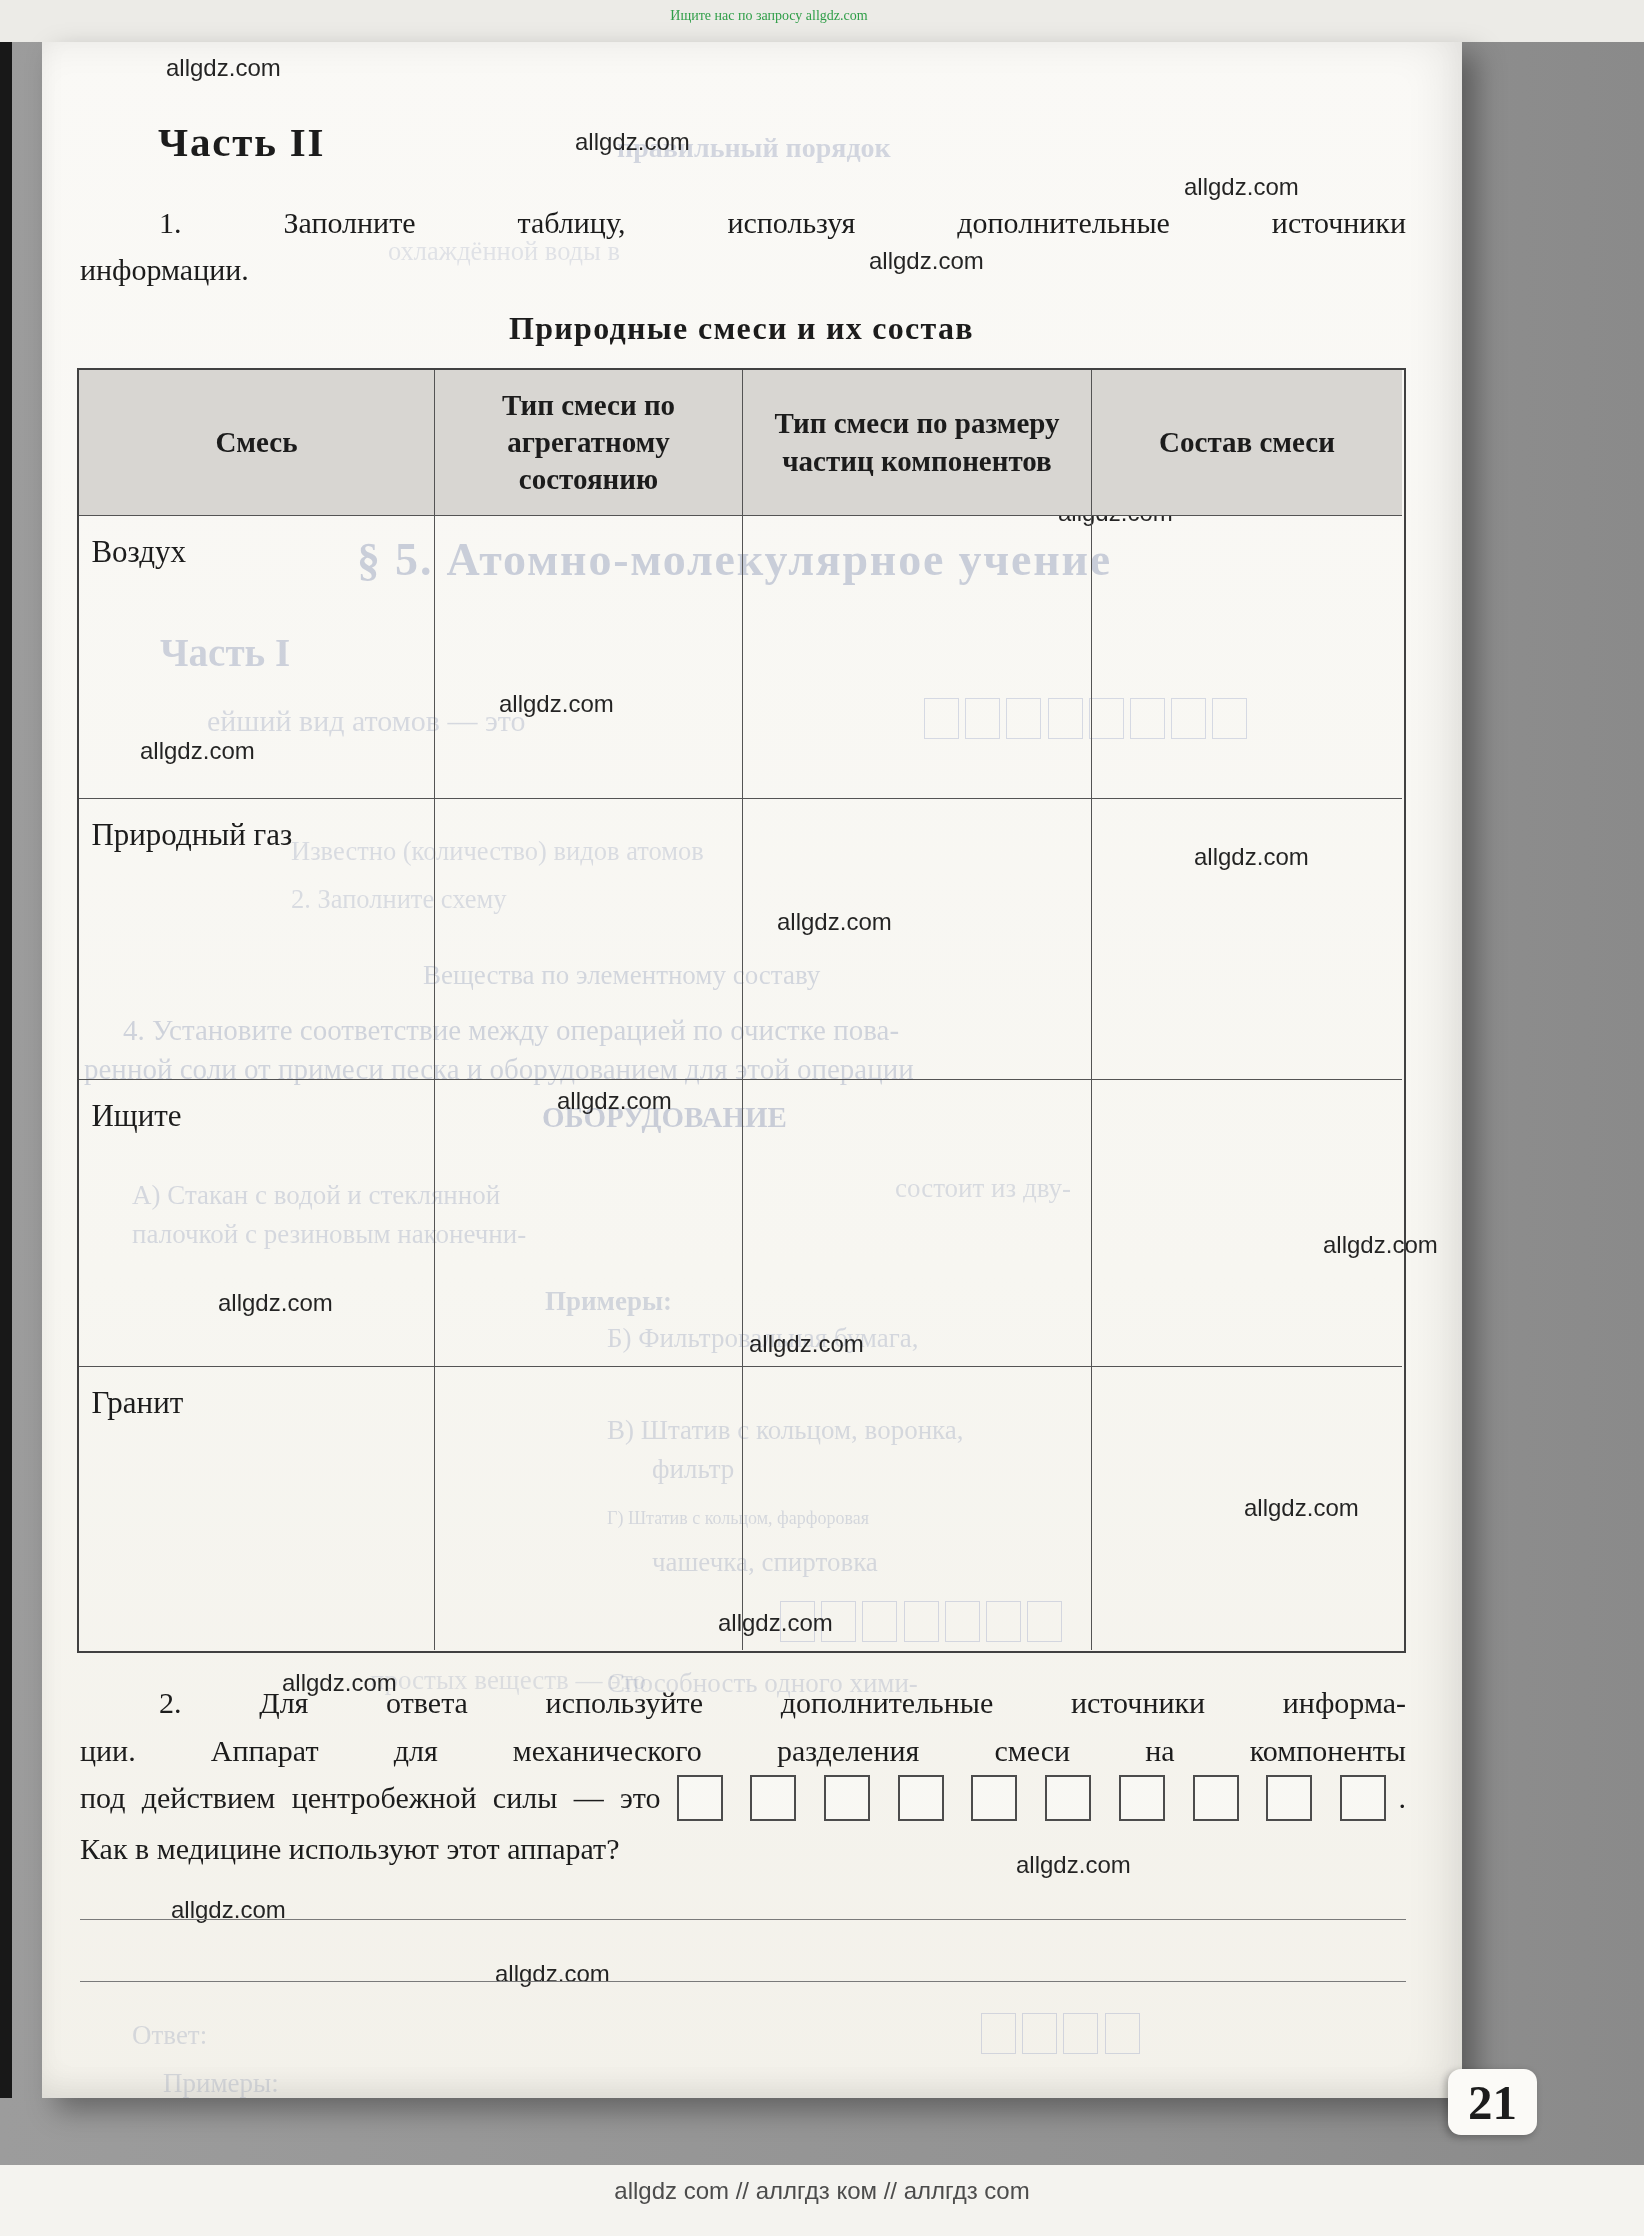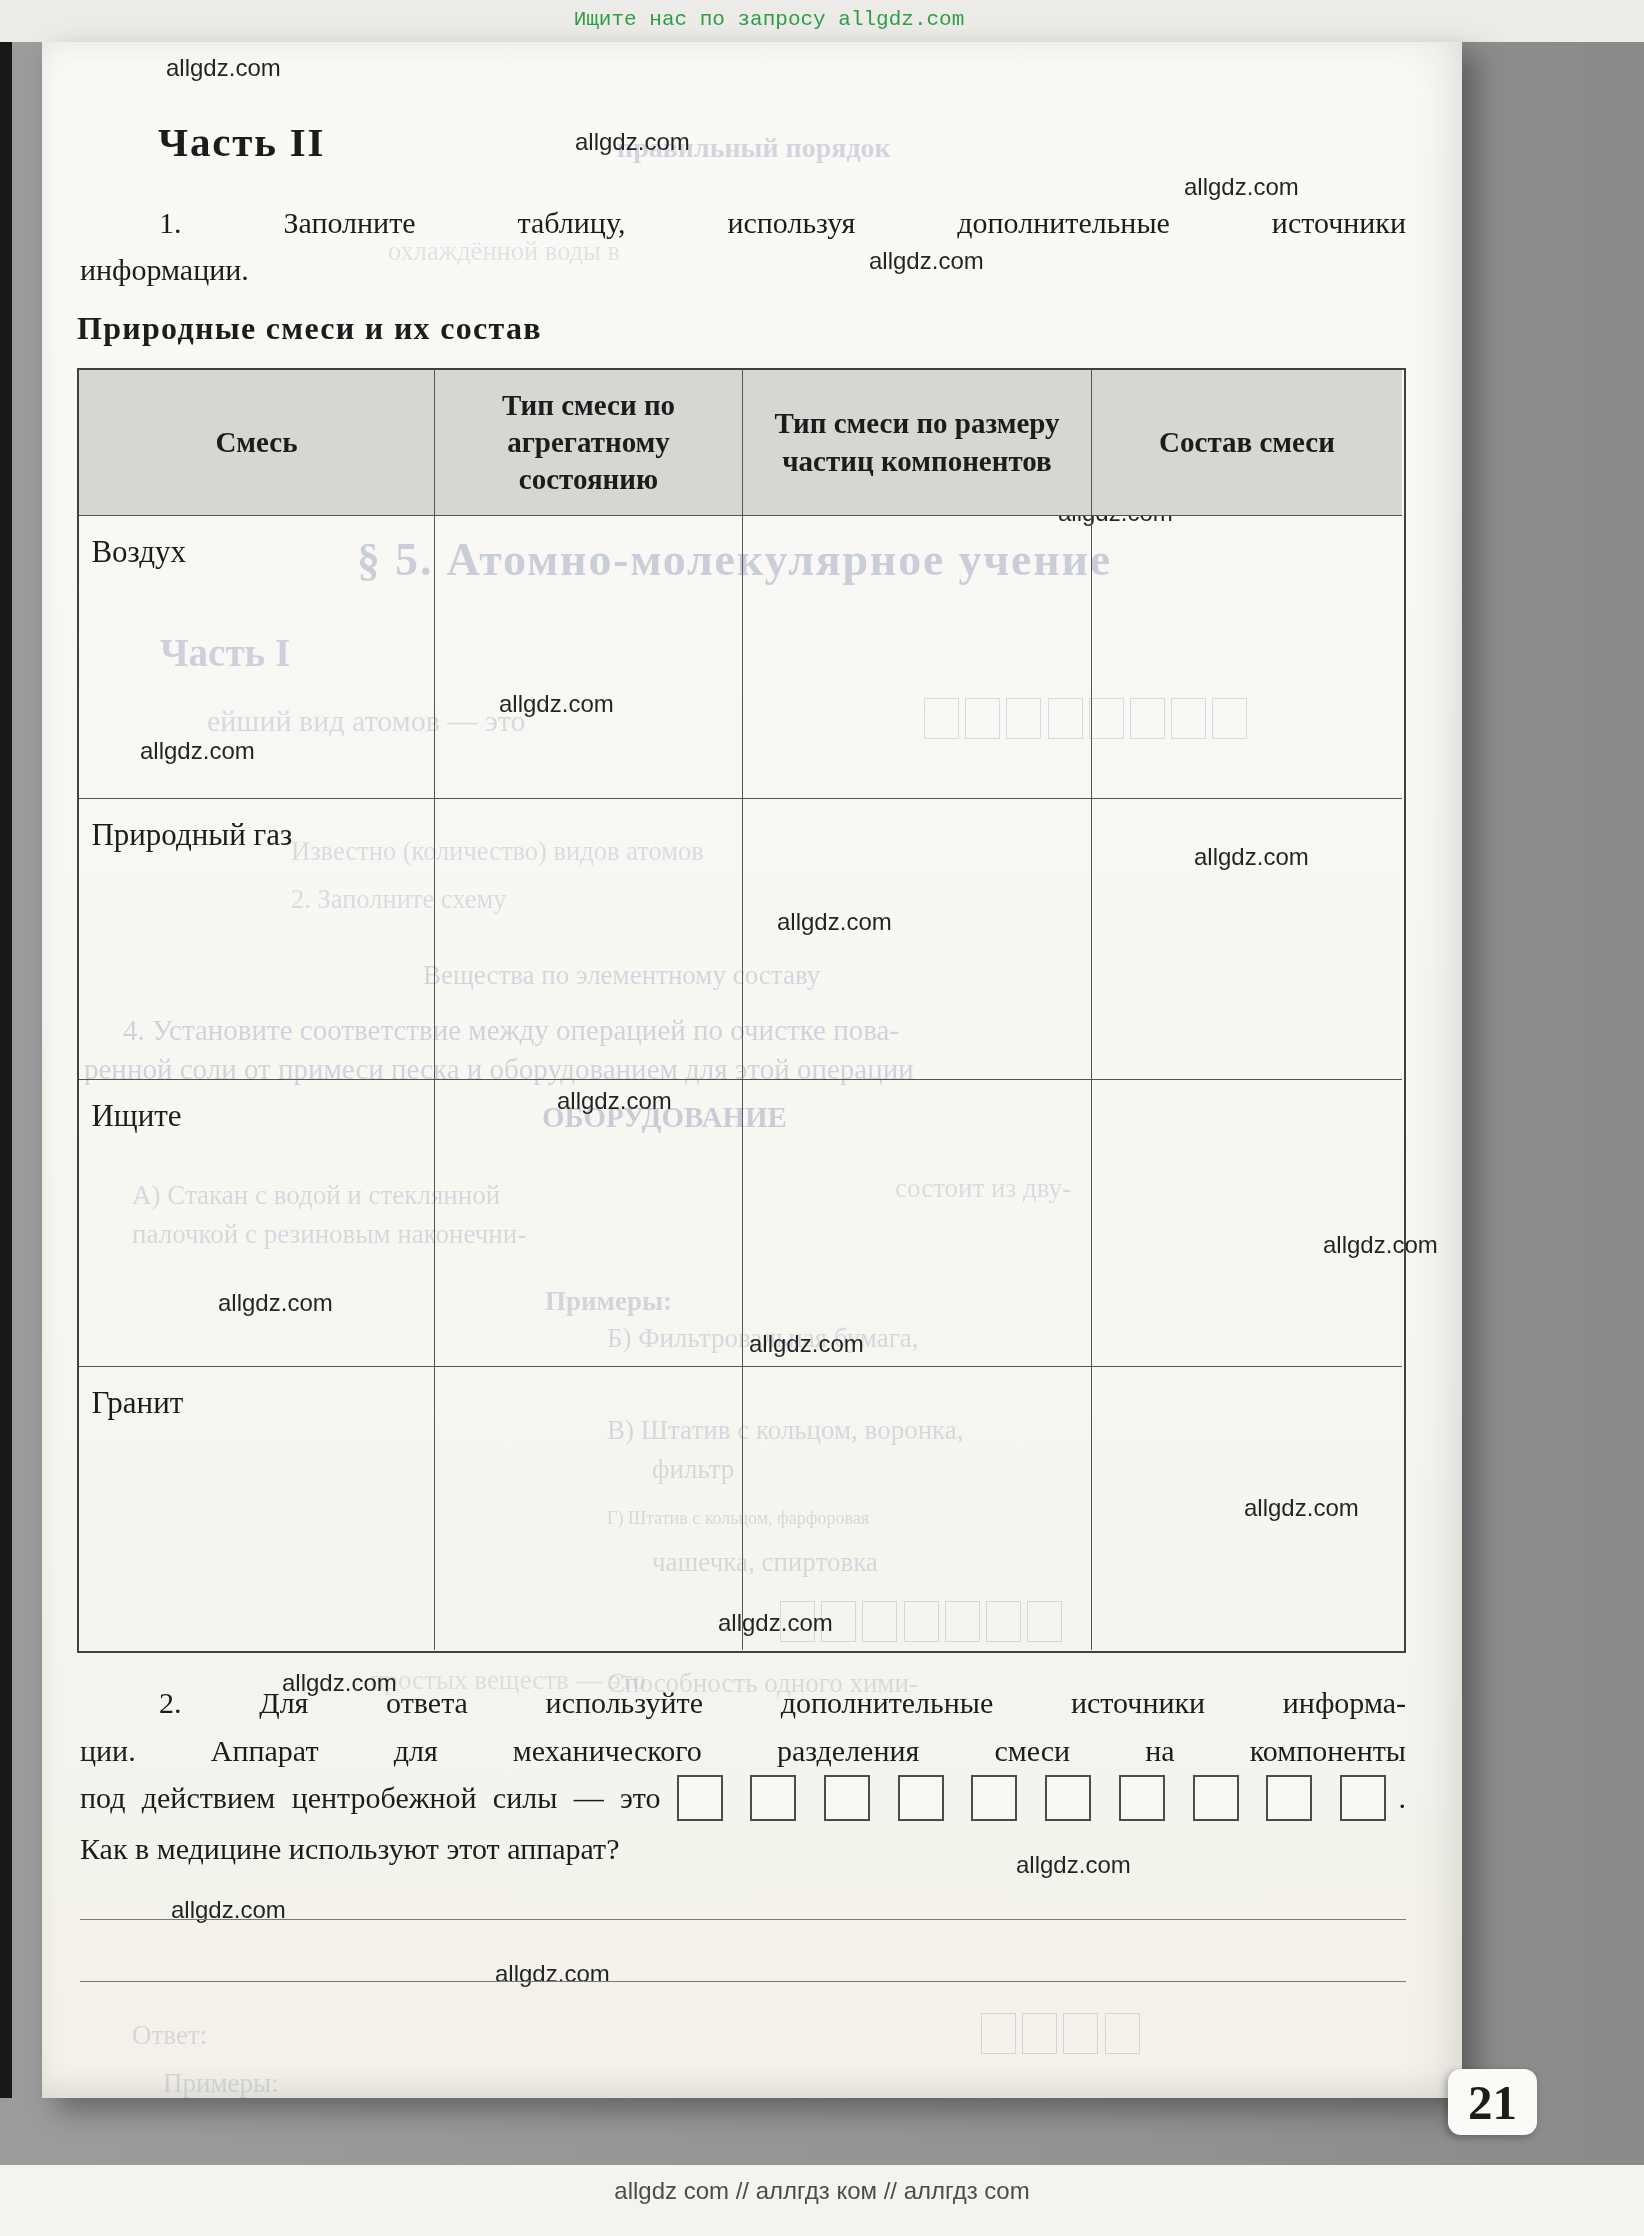--- a/index.html
+++ b/index.html
@@ -1,36 +1,36 @@
 <!DOCTYPE html>
 <html lang="ru" style="font-size:14px"><head>
 <meta charset="utf-8">
 <style>
   html,body{margin:0;padding:0;background:#6f6f6f;}
   .scan{position:relative;width:1644px;height:2236px;overflow:hidden;
         background:linear-gradient(90deg,#9c9c9c 0%,#929292 70%,#8a8a8a 100%);
         font-family:"Liberation Serif", serif;color:#1c1c1c;}
   .top-strip{position:absolute;left:0;top:0;width:100%;height:42px;background:#ecebe7;}
   .promo{position:absolute;top:8px;left:769px;transform:translateX(-50%);
-         font-family:Liberation Mono, monospace;font-size:21px;font-weight:500;
+         font-family:Liberation Serif, serif;font-size:14px;font-weight:500;
          color:#2f9e48;white-space:nowrap;}
   .spine{position:absolute;left:0;top:42px;width:11.5px;height:2056px;background:#181818;}
   .page{position:absolute;left:42px;top:42px;width:1420px;height:2056px;
         background:linear-gradient(180deg,#faf9f6 0%,#f7f6f1 60%,#f3f1ea 100%);
         box-shadow:14px 12.4px 26.5px rgba(0,0,0,.35), inset -19.4px 0 40px rgba(0,0,0,.07), inset 0 -12.4px 26.5px rgba(0,0,0,.05);}
   .wm{position:absolute;font-family:"Liberation Sans",sans-serif;font-size:24px;
       color:#121212;opacity:.92;white-space:nowrap;}
   .gh{position:absolute;color:#5e6f9c;white-space:nowrap;font-family:"Liberation Serif",serif;}
   .gboxes{position:absolute;display:flex;gap:6.2px;opacity:.18;}
   .gbox{width:35px;height:41px;border:1.8px solid #3d54a0;box-sizing:border-box;}
   .part-title{position:absolute;left:116px;top:76px;font-size:41px;font-weight:bold;letter-spacing:1.8px;}
   .jline{position:absolute;left:38px;width:1326px;font-size:30px;line-height:1.3;
          text-align:justify;text-align-last:justify;white-space:normal;}
   .pline{position:absolute;left:38px;width:1326px;font-size:30px;line-height:1.3;}
-  .tbl-title{position:absolute;left:35px;top:268px;width:1329px;
+  .tbl-title{position:absolute;left:35px;top:268px;width:1329px;text-align:center;
              font-size:32px;font-weight:bold;letter-spacing:1.3px;}
   .mix-table{position:absolute;left:35px;top:326px;width:1329px;height:1285px;
              box-sizing:border-box;border:2.6px solid #414141;display:grid;
              grid-template-columns:356px 308px 349px 310px;
              grid-template-rows:146px 283px 281px 287px 283px;}
   .cell{border-right:1.8px solid #545454;border-bottom:1.8px solid #545454;box-sizing:border-box;}
   .cell.nr{border-right:none;}
   .cell.nb{border-bottom:none;}
   .hc{background:#d8d6d2;display:flex;align-items:center;justify-content:center;
       text-align:center;font-weight:bold;font-size:29px;line-height:1.28;padding:0 12.4px;}

